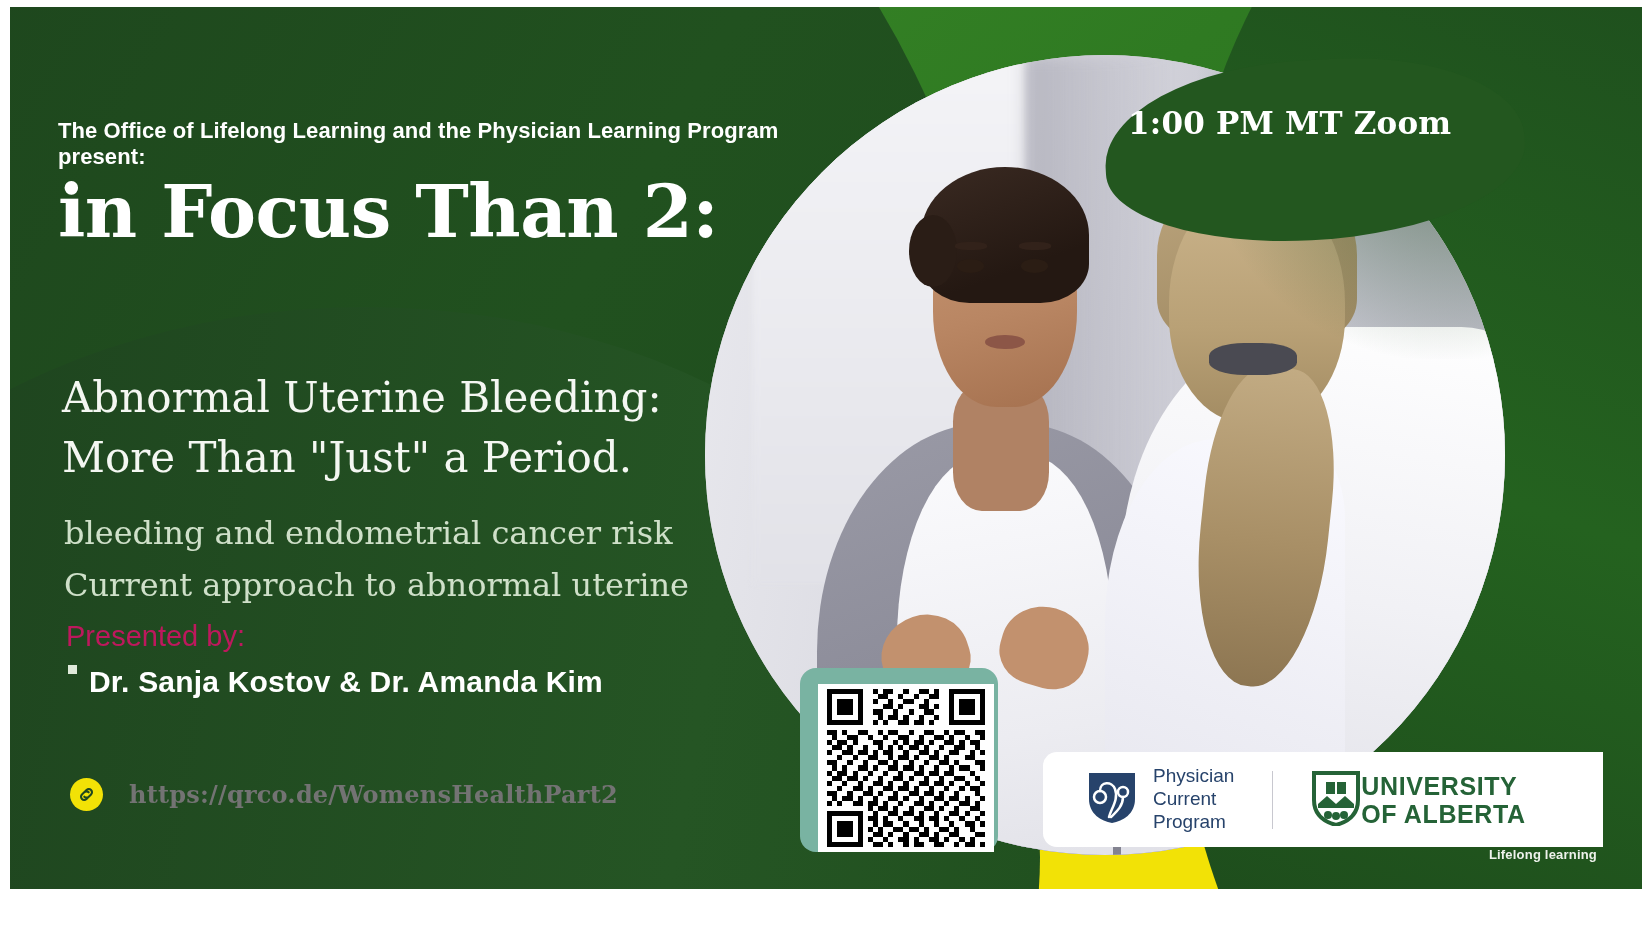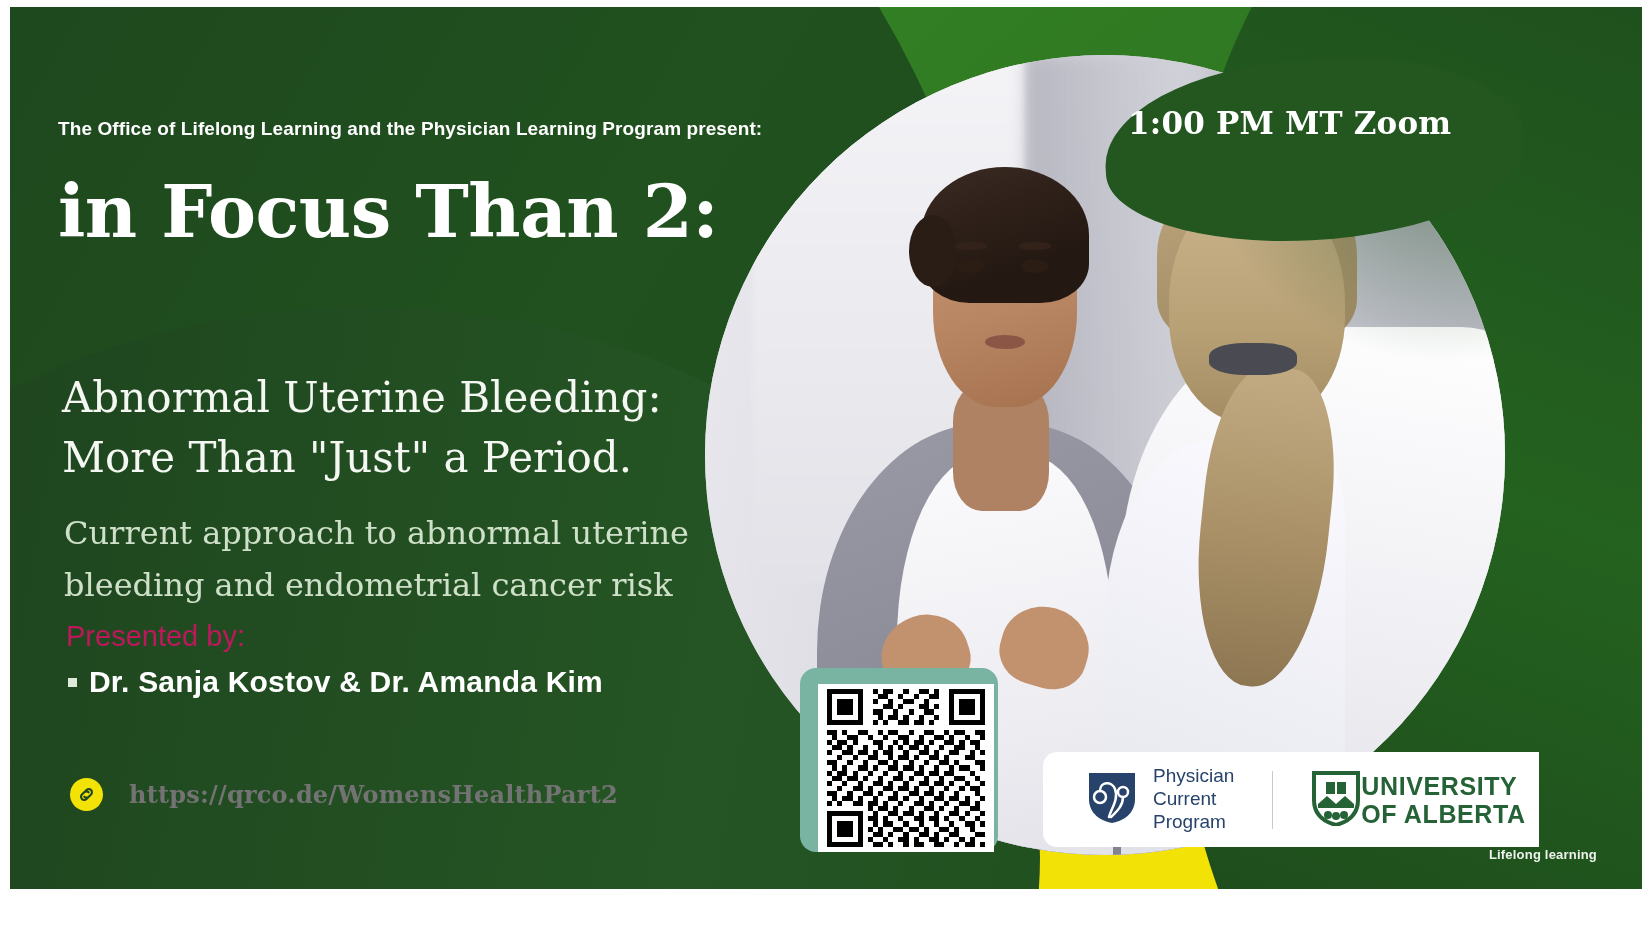--- a/index.html
+++ b/index.html
@@ -236,21 +236,21 @@
     font-size:31px;
     line-height:1.38;
     letter-spacing:0.2px;
   }
 
   
   .kicker {
     position:absolute; left:58px; top:118px;
     width:760px;
     color:#ffffff;
-    font-size:19px;
+    font-size:22px;
     font-weight:700;
     letter-spacing:0.1px;
   }
   .title {
     position:absolute; left:58px; top:168px;
     width:700px;
     color:#ffffff;
     font-family:"DejaVu Serif","Liberation Serif",serif;
     font-weight:700;
     font-size:72px;
@@ -276,21 +276,21 @@
     line-height:1.62;
   }
   .presented {
     position:absolute; left:66px; top:620px;
     color:#be185d;
     font-size:29px;
     font-weight:400;
   }
   .presenter-row {
     position:absolute; left:68px; top:665px;
-    display:flex; align-items:center; gap:12px;
+    display:flex; gap:12px;
   }
   .bullet-sq {
     width:9px; height:9px; background:#dfe9da; display:inline-block;
   }
   .presenter-name {
     color:#ffffff;
     font-size:30px;
     font-weight:700;
     letter-spacing:0.2px;
   }
@@ -317,21 +317,21 @@
     width:198px; height:184px;
     background:#79b3a2;
     border-radius:16px;
     padding:16px 0 0 18px;
   }
   .qr-img { width:176px; height:168px; display:block; background:#fff; }
 
   
   .logo-band {
     position:absolute; left:1043px; top:752px;
-    width:496px; height:95px;
+    width:560px; height:95px;
     background:#ffffff;
     border-radius: 14px 0 0 14px;
     display:flex; align-items:center;
   }
   .plp-logo { display:flex; align-items:center; gap:14px; margin-left:42px; }
   .plp-text {
     color:#27436b;
     font-size:19px;
     line-height:1.2;
     font-weight:400;
@@ -413,22 +413,22 @@
   <div class="title">
     <div>in Focus Than 2:</div>
   </div>
 
   <div class="subtitle">
     <div>Abnormal Uterine Bleeding:</div>
     <div>More Than "Just" a Period.</div>
   </div>
 
   <div class="desc">
+    <div>bleeding and endometrial cancer risk</div>
     <div>Current approach to abnormal uterine</div>
-    <div>bleeding and endometrial cancer risk</div>
   </div>
 
   <div class="presented">Presented by:</div>
 
   <div class="presenter-row">
     <span class="bullet-sq"></span>
     <span class="presenter-name">Dr. Sanja Kostov &amp; Dr. Amanda Kim</span>
   </div>
 
   <div class="url-row">

